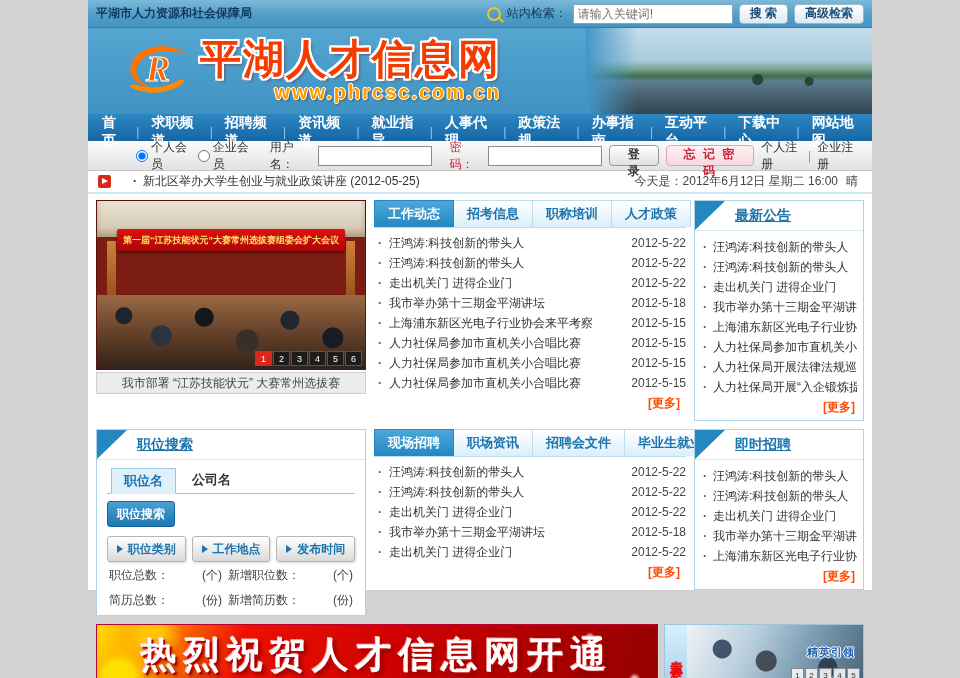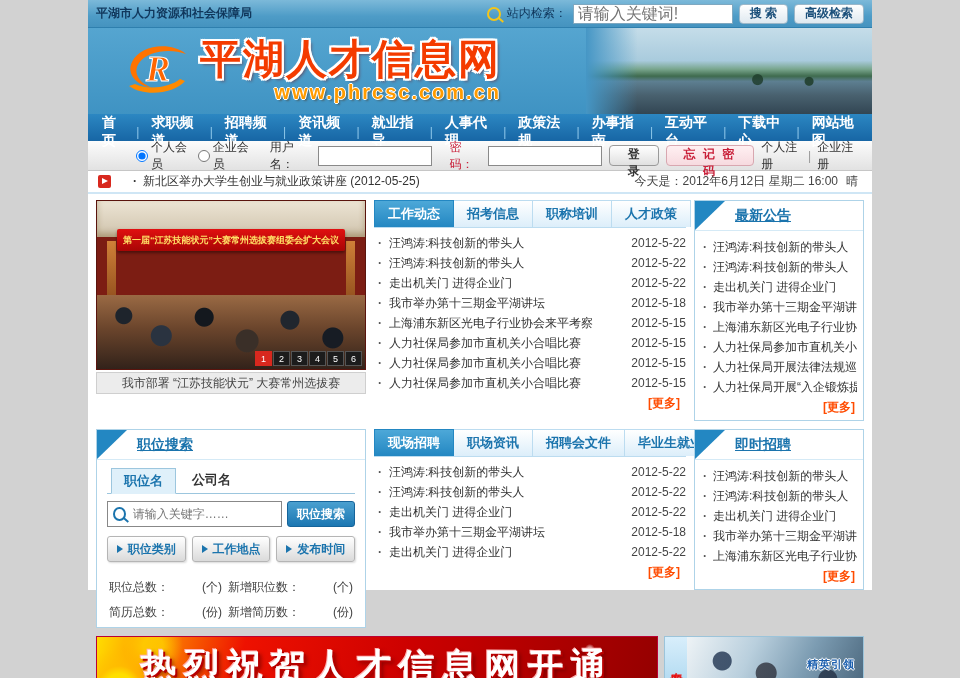--- a/index.html
+++ b/index.html
@@ -12,21 +12,21 @@
           border-bottom:1px solid #2e7fae;display:flex;align-items:center;
           padding:0 8px;font-size:12px;color:#10375c;box-sizing:border-box;}
   .agency{font-weight:bold;}
   .topsearch{margin-left:auto;display:flex;align-items:center;gap:6px;}
   .mag-icon{width:10px;height:10px;border:2px solid #f5c518;border-radius:50%;
             position:relative;display:inline-block;}
   .mag-icon::after{content:"";position:absolute;width:6px;height:2px;background:#f5c518;
             right:-5px;bottom:-2px;transform:rotate(40deg);}
   .mag-icon.blue{border-color:#1b74ad;}
   .mag-icon.blue::after{background:#1b74ad;}
-  .topsearch input{width:150px;height:16px;border:1px solid #7fa8c0;font-size:16px;padding:1px 4px;}
+  .topsearch input{width:150px;height:16px;border:1px solid #7fa8c0;font-size:12px;padding:1px 4px;}
   .tbtn{height:20px;padding:0 10px;font-size:12px;font-weight:bold;color:#1a4f7a;
         background:linear-gradient(#ffffff,#dfe9f0);border:1px solid #9bb7c9;border-radius:4px;cursor:pointer;}
 
   
   .header{height:86px;background:linear-gradient(#55a5d0,#3f93c3);display:flex;align-items:center;position:relative;overflow:hidden;}
   .logo{margin-left:34px;flex:0 0 auto;}
   .titleblock{}
   .site-title{font-size:41px;font-weight:bold;color:#f43b00;letter-spacing:2px;line-height:1.05;
     text-shadow:2px 0 0 #fff,-2px 0 0 #fff,0 2px 0 #fff,0 -2px 0 #fff,2px 2px 0 #fff,-2px -2px 0 #fff,2px -2px 0 #fff,-2px 2px 0 #fff,3px 3px 3px rgba(120,0,0,.45);}
   .site-url{font-size:20px;font-weight:bold;color:#ff9b00;letter-spacing:2px;text-align:right;
@@ -142,21 +142,21 @@
   .js-input{flex:1;height:24px;border:1px solid #888;display:flex;align-items:center;padding:0 5px;gap:5px;background:#fff;}
   .js-input input{border:none;outline:none;font-size:12px;width:100%;color:#444;}
   .js-btn{height:26px;padding:0 9px;font-size:12px;font-weight:bold;color:#fff;
           background:linear-gradient(#4aa0d0,#1c77b2);border:1px solid #16649a;border-radius:3px;cursor:pointer;white-space:nowrap;}
   .js-filters{display:flex;gap:6px;margin-top:9px;}
   .js-filter{flex:1;height:24px;display:flex;align-items:center;justify-content:center;gap:5px;
           font-size:12px;font-weight:bold;color:#1b74ad;background:linear-gradient(#ffffff,#dadada);
           border:1px solid #b5b5b5;border-radius:3px;box-shadow:1px 1px 2px rgba(0,0,0,.15);cursor:pointer;white-space:nowrap;}
   .arrow{width:0;height:0;border-left:6px solid #1b74ad;border-top:4px solid transparent;border-bottom:4px solid transparent;}
   .js-stats{display:grid;grid-template-columns:auto auto auto auto;row-gap:8px;column-gap:6px;
-            margin-top:17px;font-size:12px;color:#444;padding:0 2px;}
+            margin-top:5px;font-size:12px;color:#444;padding:0 2px;}
   .js-stats .su{text-align:right;}
 
   
   .banners{display:flex;gap:6px;height:62px;}
   .main-banner{flex:1;position:relative;overflow:hidden;border:1px solid #b03;
     background:
       radial-gradient(circle at 4% 85%,rgba(255,225,0,.95) 0 14px,rgba(255,190,0,.7) 22px,transparent 40px),
       radial-gradient(circle at 10% 15%,rgba(255,210,0,.8) 0 10px,transparent 30px),
       radial-gradient(circle at 96% 90%,rgba(255,255,255,.7) 0 2px,transparent 6px),
       radial-gradient(circle at 88% 20%,rgba(255,255,255,.6) 0 2px,transparent 5px),
@@ -381,24 +381,20 @@
       <div class="panel jobsearch">
         <div class="panel-head">
           <span>职位搜索</span>
         </div>
         <div class="js-body">
           <div class="js-tabs">
             <span class="js-tab active">职位名</span>
             <span class="js-tab">公司名</span>
           </div>
           <div class="js-search">
-            <div class="js-input">
-              <span class="mag-icon blue"></span>
-              <input placeholder="请输入关键字……" style="">
-            </div>
             <button class="js-btn">职位搜索</button>
           </div>
           <div class="js-filters">
             <span class="js-filter">
                 <span class="arrow"></span>
                 <span>职位类别</span>
               </span>
             <span class="js-filter">
                 <span class="arrow"></span>
                 <span>工作地点</span>

